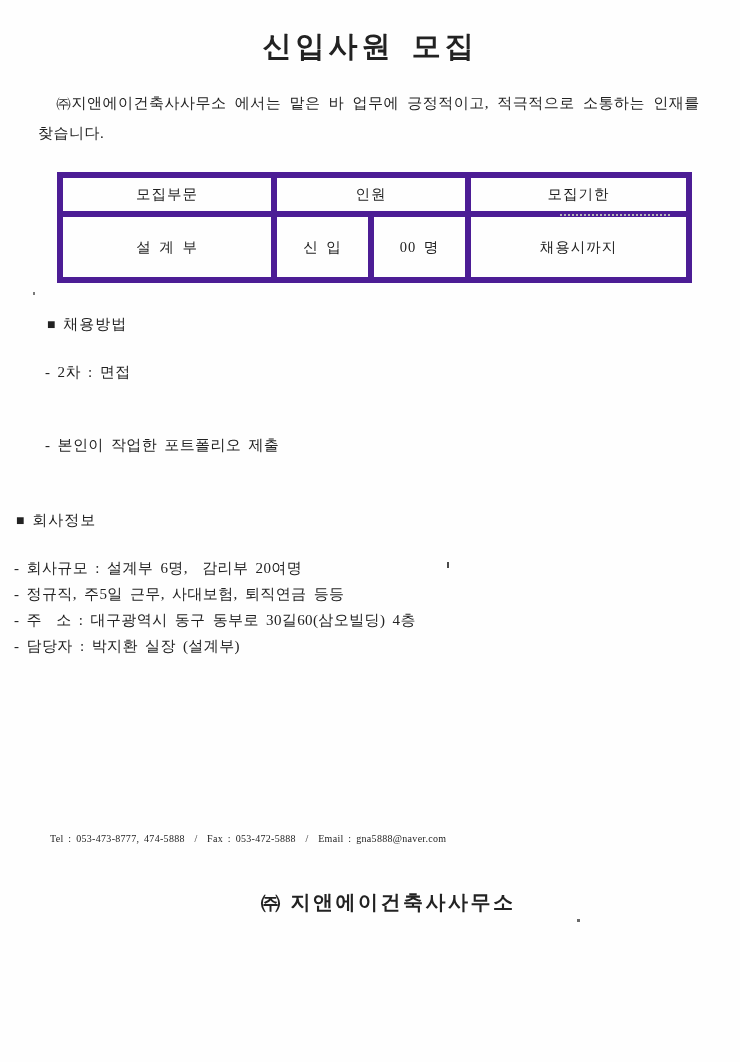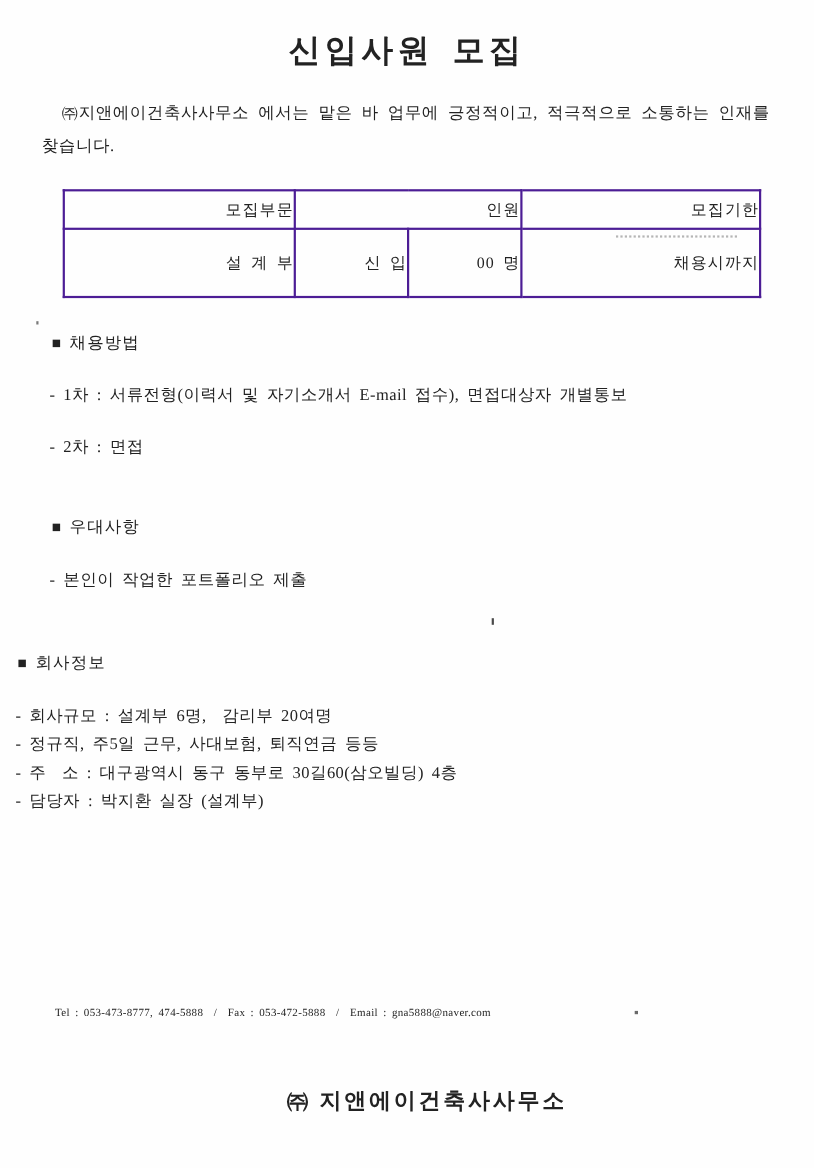--- a/index.html
+++ b/index.html
@@ -39,22 +39,22 @@
     letter-spacing: 0.5px;
   }
   table.recruit-table {
     margin: 24px 0 0 57px;
     border-collapse: collapse;
     table-layout: fixed;
     width: 635px;
     font-size: 14.5px;
   }
   table.recruit-table td, table.recruit-table th {
-    border: 2px solid #4c1d95;
-    text-align: right;
+    border: 6px solid #4c1d95;
+    text-align: center;
     font-weight: normal;
     padding: 0;
     letter-spacing: 1px;
     word-spacing: 3px;
   }
   table.recruit-table tr.head-row td { height: 33px; }
   table.recruit-table tr.data-row td { height: 60px; }
   .col-category { width: 208px; }
   .col-level { width: 69px; }
   .col-count { width: 135px; }
@@ -86,21 +86,21 @@
   .sec-company .item + .item { margin-top: 8px; }
   .contact-line {
     margin: 175px 0 0 50px;
     font-size: 10px;
     line-height: 18px;
     letter-spacing: 0.3px;
     word-spacing: 2px;
     white-space: pre;
   }
   .company-name {
-    margin-top: 58px;
+    margin-top: 42px;
     text-align: center;
     font-size: 20px;
     font-weight: bold;
     letter-spacing: 2.5px;
     line-height: 24px;
     padding-left: 36px;
   }
   
   .noise {
     position: absolute;
@@ -135,26 +135,24 @@
       <td class="col-category">설 계 부</td>
       <td class="col-level">신 입</td>
       <td class="col-count">00 명</td>
       <td class="col-deadline">채용시까지</td>
     </tr>
   </tbody>
     </table>
 
   <div class="section sec-hiring">
     <div class="section-heading"><span class="sq">■</span>&nbsp;<span>채용방법</span></div>
-    <div class="item"><span>-</span> <span>1차 : 서류전형(이력서 및 자기소개서 E-mail 접수), 면접대상자 개별통보</span></div>
     <div class="item"><span>-</span> <span>2차 : 면접</span></div>
   </div>
 
   <div class="section sec-preferred">
-    <div class="section-heading"><span class="sq">■</span>&nbsp;<span>우대사항</span></div>
     <div class="item"><span>-</span> <span>본인이 작업한 포트폴리오 제출</span></div>
   </div>
 
   <div class="section sec-company">
     <div class="section-heading"><span class="sq">■</span>&nbsp;<span>회사정보</span></div>
     <div class="item item-first"><span>-</span> <span>회사규모 : 설계부 6명,  감리부 20여명</span></div>
     <div class="item"><span>-</span> <span>정규직, 주5일 근무, 사대보험, 퇴직연금 등등</span></div>
     <div class="item"><span>-</span> <span>주  소 : 대구광역시 동구 동부로 30길60(삼오빌딩) 4층</span></div>
     <div class="item"><span>-</span> <span>담당자 : 박지환 실장 (설계부)</span></div>
   </div>

